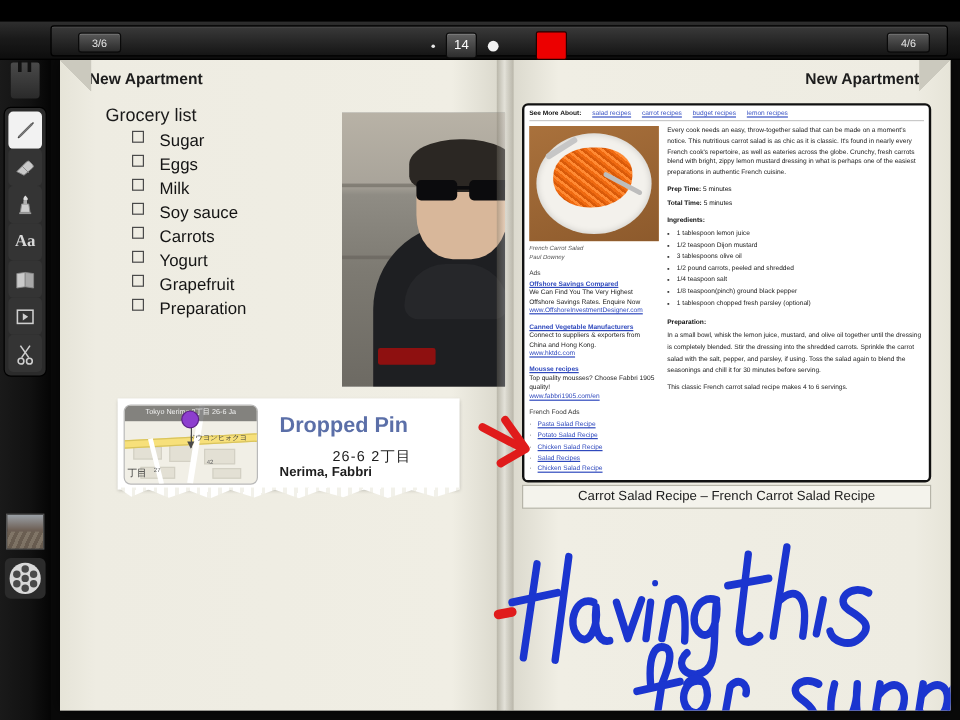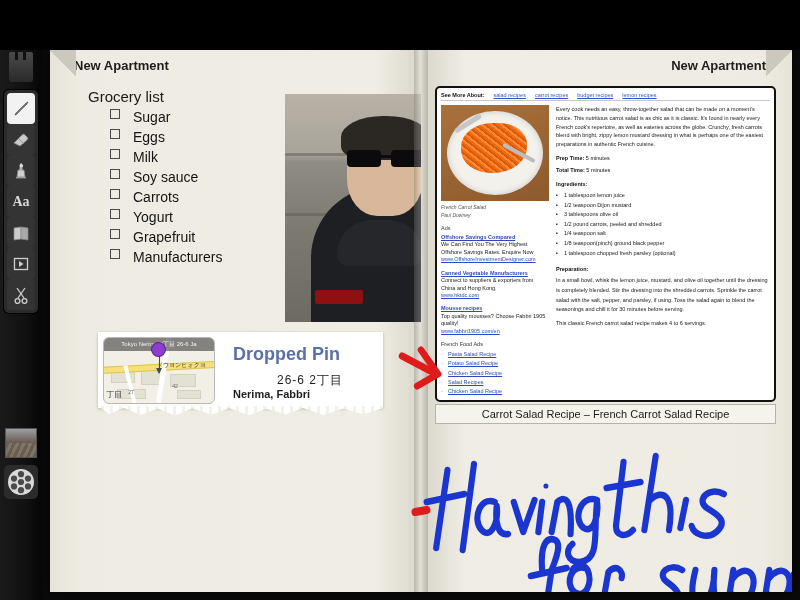--- a/index.html
+++ b/index.html
@@ -315,20 +315,32 @@
 
   
   .ink { position:absolute; left:0; top:0; width:100%; height:100%; pointer-events:none; z-index:4; }
 </style>
 </head>
 <body>
 
 <div id="app">
 
 
+  <div class="toolbar">
+    <div class="tb-inner">
+      <div class="pagebadge left">3/6</div>
+      <div class="pagebadge right">4/6</div>
+      <div class="center-controls">
+        <span class="dot-small"></span>
+        <span class="size-badge">14</span>
+        <span class="dot-large"></span>
+        <span class="color-swatch"></span>
+      </div>
+    </div>
+  </div>
 
   <div class="rail">
     <div class="rail-clip"></div>
 
     <div class="toolstack">
       <div class="tool active">
         <svg width="20" height="20" viewBox="0 0 20 20">
           <path d="M4 16 L6 15 L16 5 L15 4 L5 14 Z" fill="#7a7a7a" stroke="#555" stroke-width=".7"></path>
           <path d="M15 4 L16.5 2.6 L17.4 3.5 L16 5 Z" fill="#555"></path>
           <path d="M4 16 L5.3 15.6 L4.4 14.7 Z" fill="#333"></path>
@@ -420,21 +432,21 @@
           <div class="g-item">
             <span class="chk"></span>
             <span class="g-label">Yogurt</span>
           </div>
           <div class="g-item">
             <span class="chk"></span>
             <span class="g-label">Grapefruit</span>
           </div>
           <div class="g-item">
             <span class="chk"></span>
-            <span class="g-label">Manufacturers</span>
+            <span class="g-label">Preparation</span>
           </div>
         </div>
 
         <div class="photo-man">
           <div class="pm-bg"></div>
           <div class="pm-shelf"></div>
           <div class="pm-shelf2"></div>
           <div class="pm-body"></div>
           <div class="pm-collar"></div>
           <div class="pm-head"></div>

